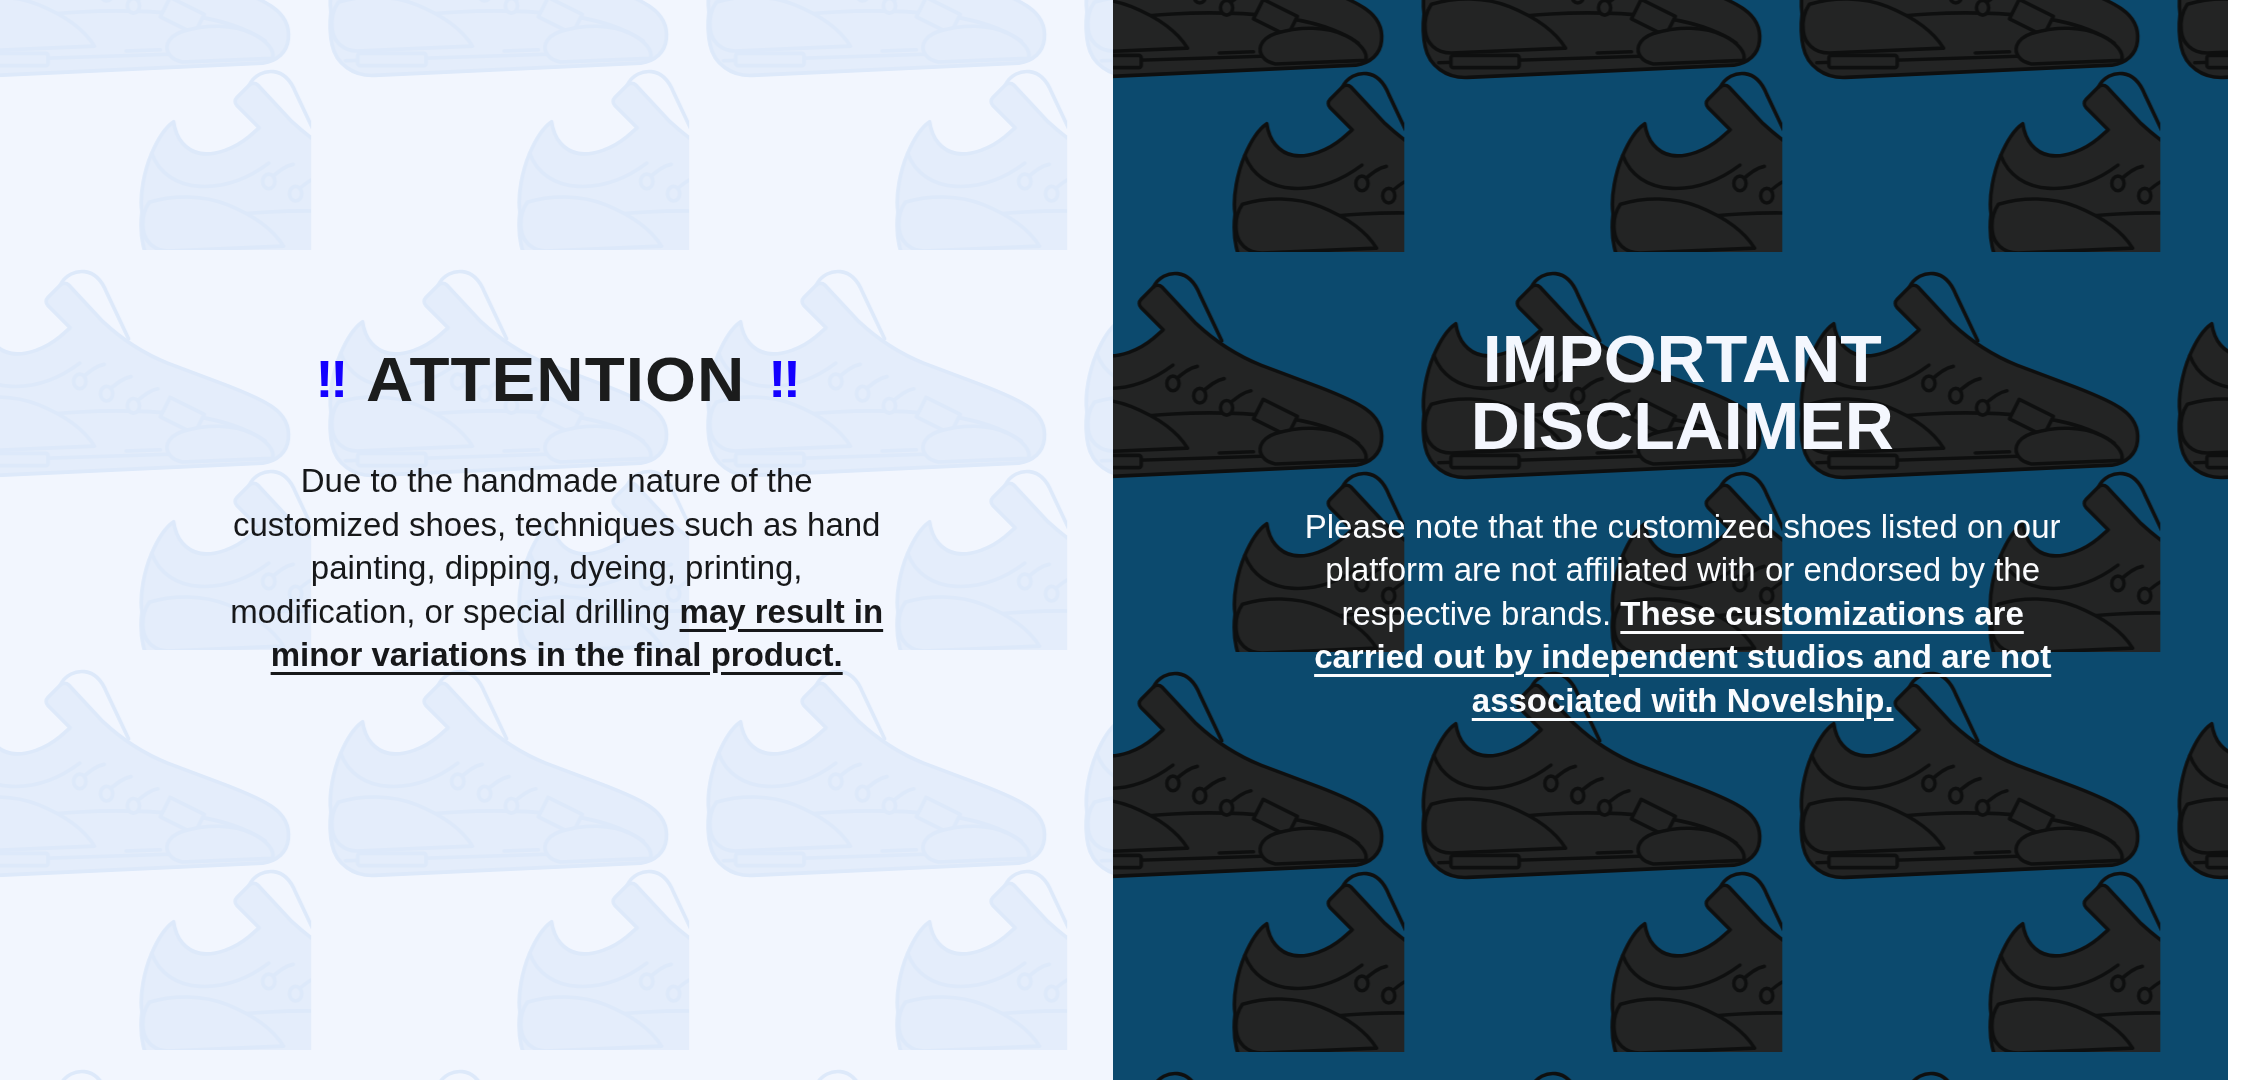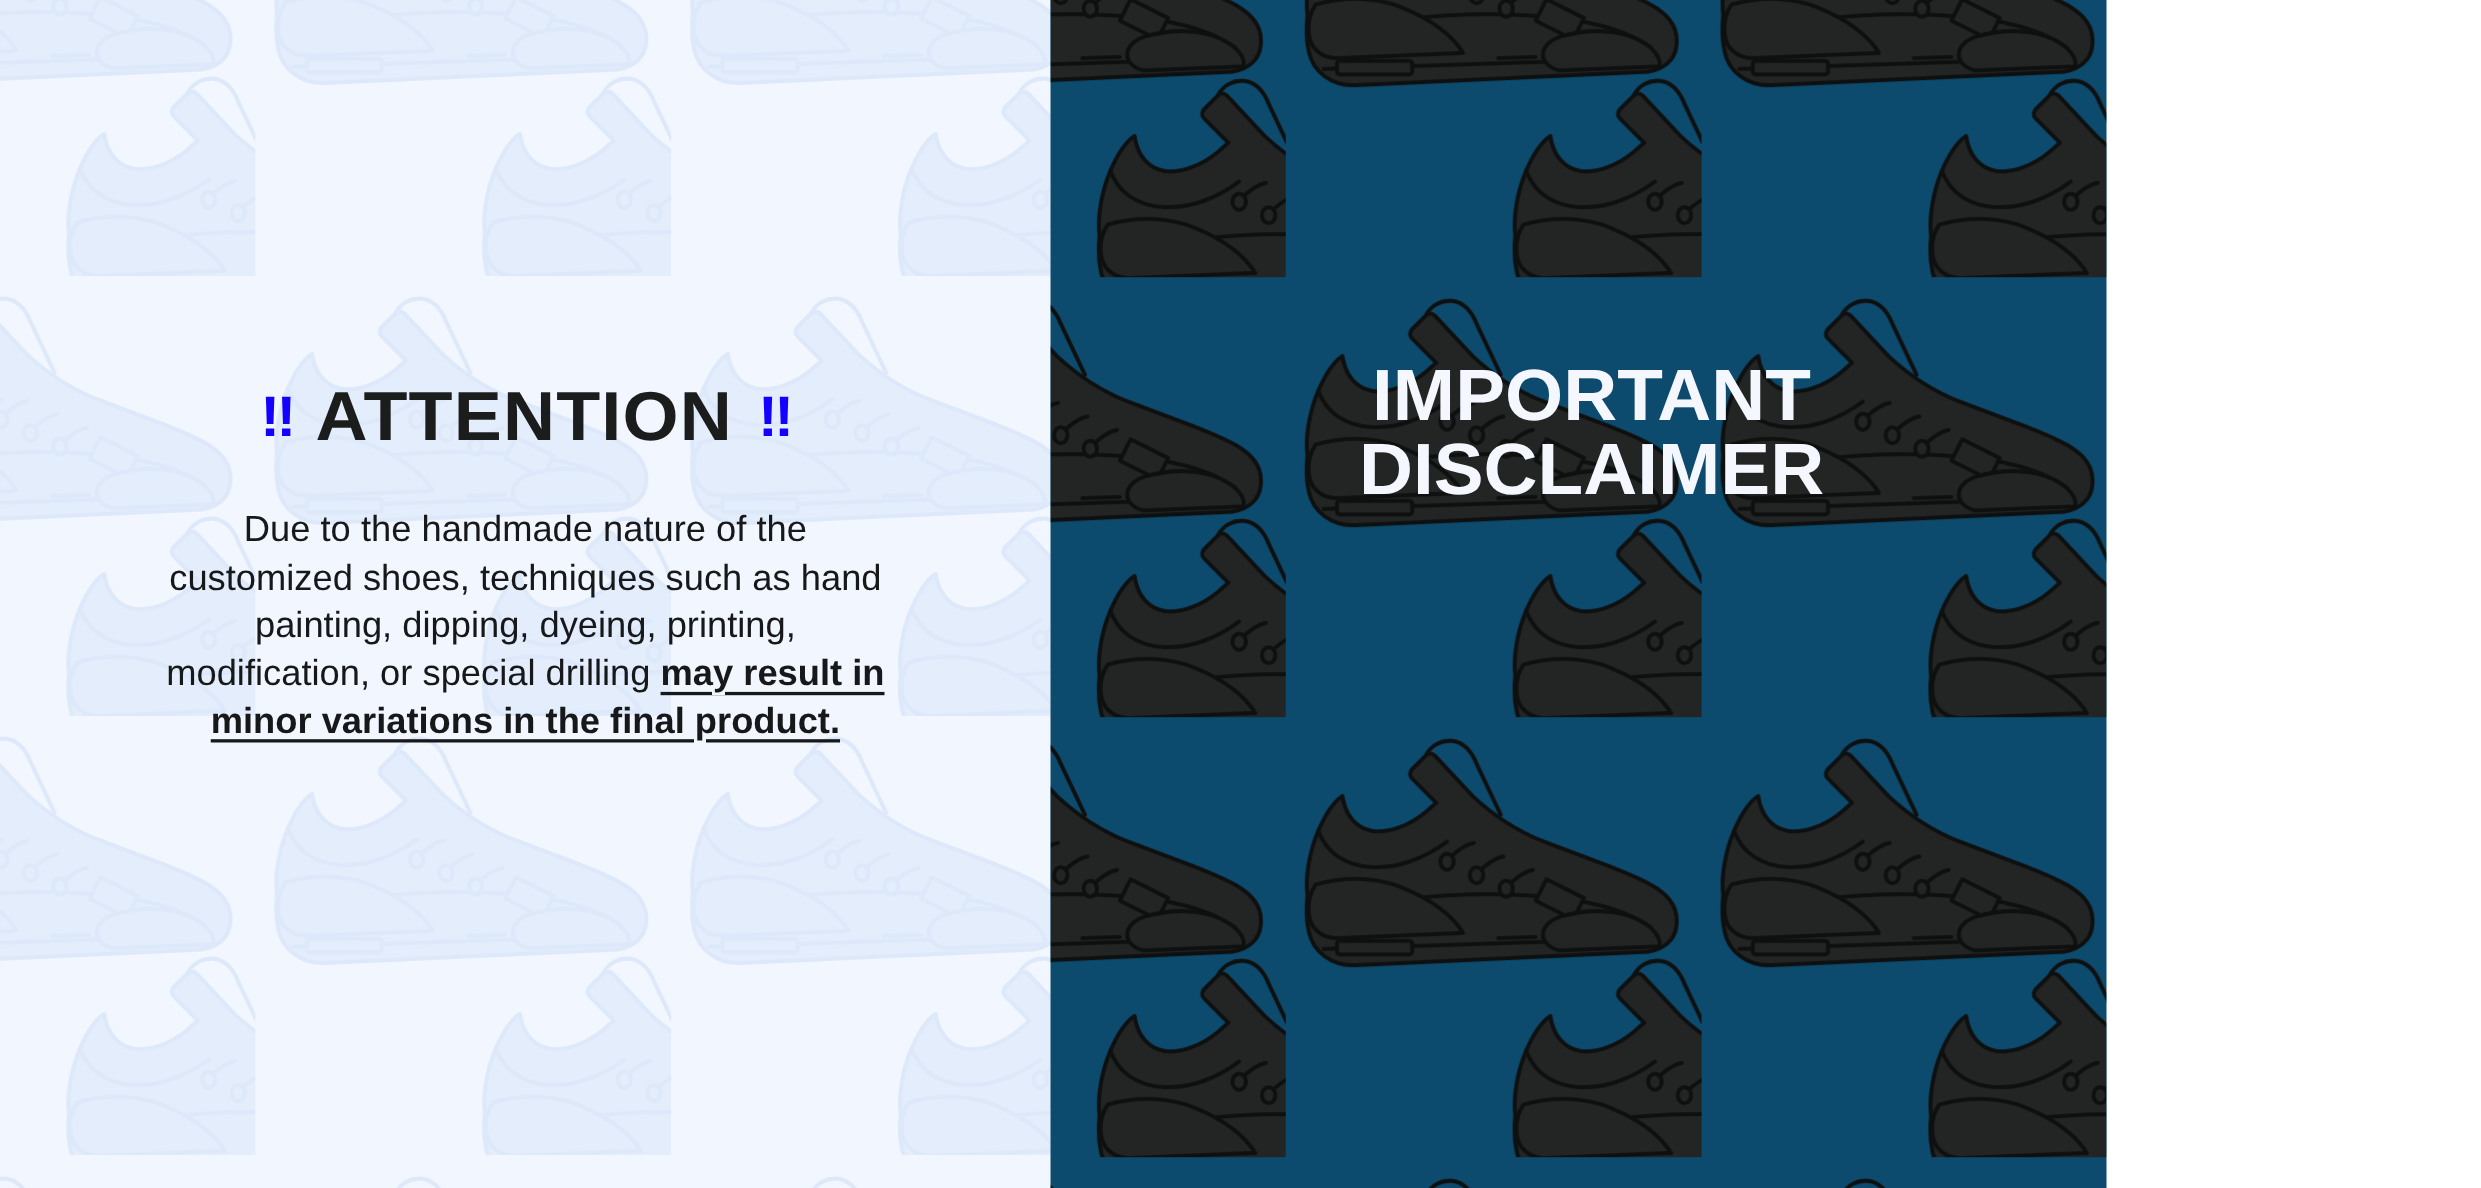--- a/index.html
+++ b/index.html
@@ -6,21 +6,21 @@
   * { margin:0; padding:0; box-sizing:border-box; }
 
   html, body {
     width:2255px;
     height:1080px;
     overflow:hidden;
     font-family:"Liberation Sans", sans-serif;
   }
 
   #banner {
-    width:1915px;
+    width:2228px;
     height:1080px;
     display:flex;
     position:relative;
   }
 
   .panel {
     position:relative;
     height:1080px;
     overflow:hidden;
     display:flex;
@@ -195,17 +195,20 @@
       </svg>
     </div>
 
     <div class="content">
 
       <h1 class="headline" id="disclaimer-headline">
         <span class="l1">IMPORTANT</span>
         <span class="l2">DISCLAIMER</span>
       </h1>
 
+      <p class="body-copy" id="disclaimer-body">
+        <span>Please note that the customized shoes listed on our platform are not affiliated with or endorsed by the respective brands. </span><span class="emph">These customizations are carried out by independent studios and are not associated with Novelship.</span>
+      </p>
 
     </div>
   </section>
 
 </div>
 
 </body></html>

